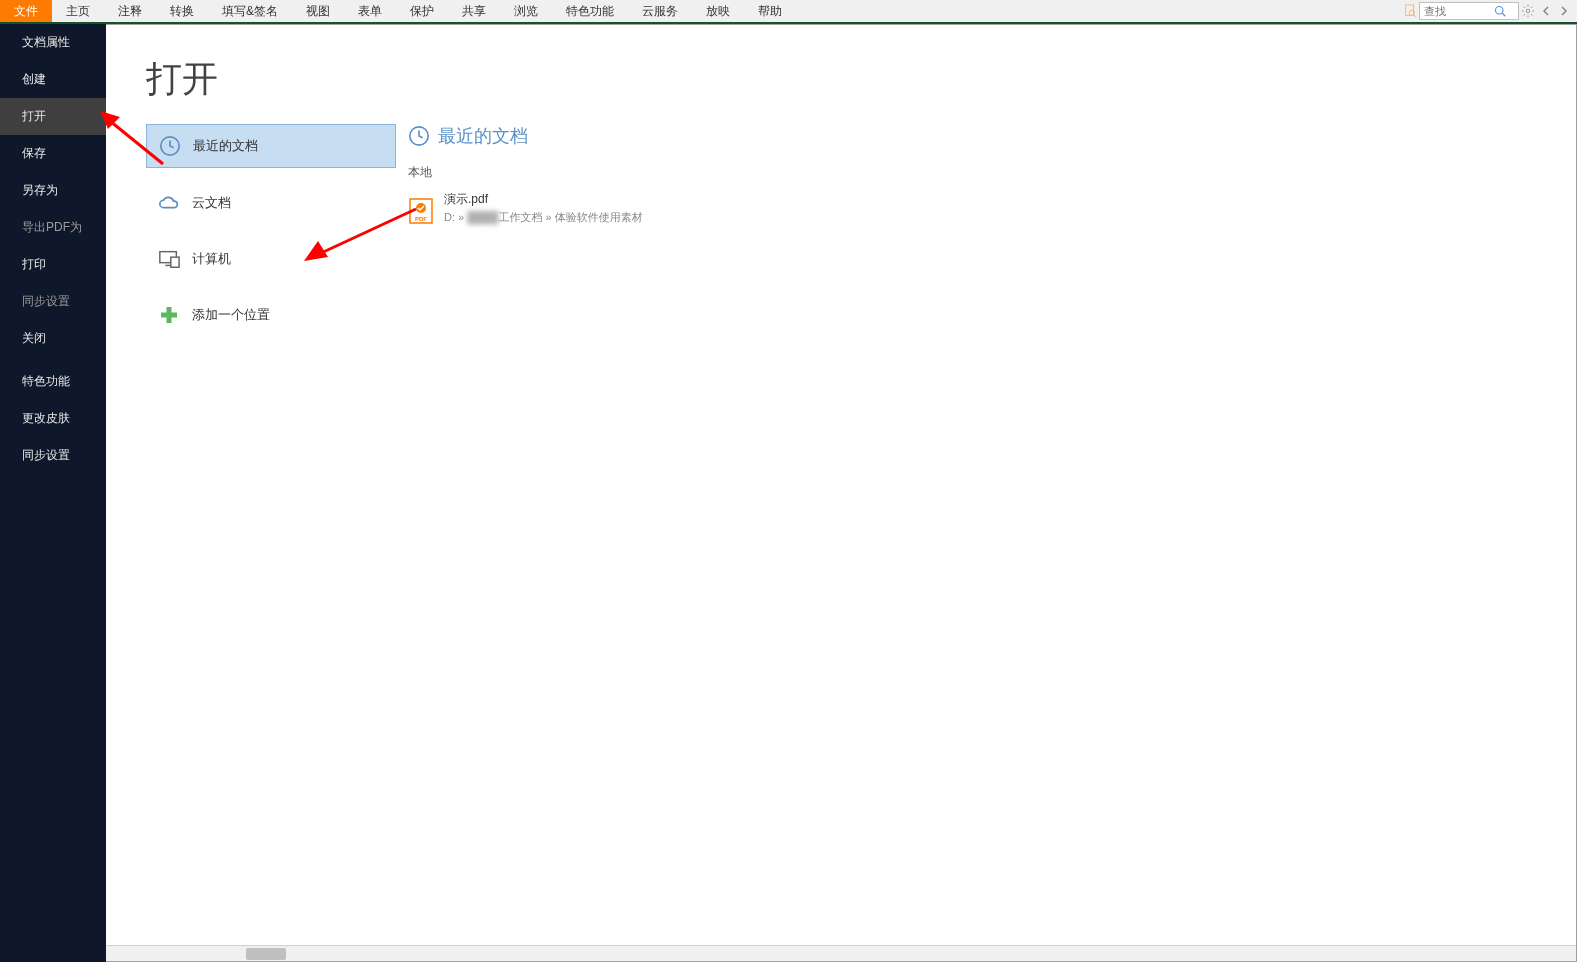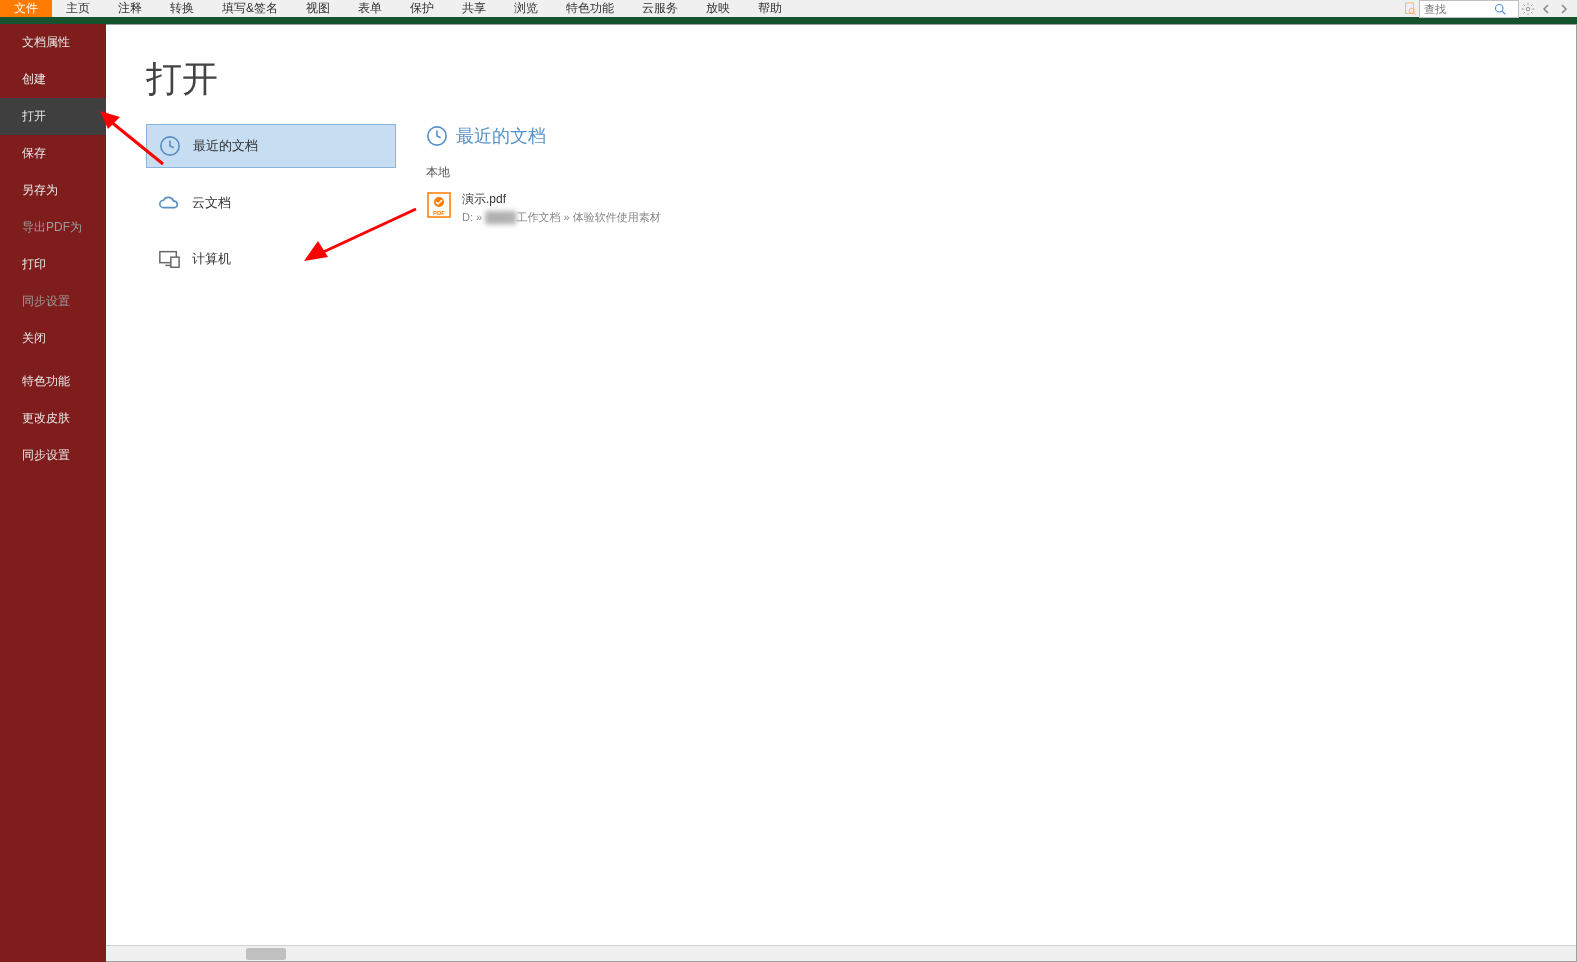--- a/index.html
+++ b/index.html
@@ -3,21 +3,21 @@
   <meta charset="utf-8">
   <style>
     * { margin: 0; padding: 0; box-sizing: border-box; font-family: "Microsoft YaHei", "SimSun", sans-serif; }
     html, body { width: 100%; height: 100%; overflow: hidden; }
     body { background: #fff; }
     
     
     .menubar {
       height: 24px;
       background: #f0f0f0;
-      border-bottom: 7px solid #14532d;
+      border-bottom: 2px solid #14532d;
       display: flex;
       align-items: stretch;
       font-size: 12px;
     }
     .menubar-item {
       padding: 0 14px;
       display: flex;
       align-items: center;
       color: #333;
       cursor: pointer;
@@ -64,21 +64,21 @@
     
     
     .layout {
       display: flex;
       height: calc(100% - 24px);
     }
     
     
     .sidebar {
       width: 106px;
-      background: #7f1d1d;
+      background: #0f172a;
       display: flex;
       flex-direction: column;
     }
     .sidebar-item {
       padding: 10px 0 10px 22px;
       font-size: 12px;
       color: #e8e8e8;
       cursor: pointer;
     }
     .sidebar-item.selected {
@@ -105,21 +105,21 @@
       overflow: hidden;
     }
     .page-title {
       font-size: 36px;
       color: #434343;
       font-weight: 400;
       margin-bottom: 20px;
     }
     .two-col {
       display: flex;
-      gap: 30px;
+      gap: 12px;
     }
     .locations-col {
       width: 250px;
     }
     .location-item {
       display: flex;
       align-items: center;
       gap: 12px;
       padding: 10px 12px;
       font-size: 13px;
@@ -153,20 +153,21 @@
     .recent-group-label {
       font-size: 12px;
       color: #555;
       margin-bottom: 6px;
     }
     .recent-file {
       display: flex;
       gap: 10px;
       padding: 4px 0;
       cursor: pointer;
+      align-items: flex-end;
     }
     .file-icon {
       width: 26px;
       height: 28px;
       flex-shrink: 0;
     }
     .file-info { flex: 1; }
     .file-name {
       font-size: 12px;
       color: #333;
@@ -312,20 +313,28 @@
             <span class="loc-icon">
               <svg width="22" height="20" viewBox="0 0 24 20">
                   <rect x="2" y="2" width="18" height="12" fill="none" stroke="#666" stroke-width="1.6"></rect>
                   <rect x="14" y="8" width="9" height="11" fill="#fff" stroke="#666" stroke-width="1.6"></rect>
                   <line x1="8" y1="17" x2="14" y2="17" stroke="#666" stroke-width="1.6"></line>
                 </svg>
             </span>
             <span>计算机</span>
           </div>
 
+          <div class="location-item">
+            <span class="loc-icon">
+              <svg width="20" height="20" viewBox="0 0 20 20">
+                  <path d="M10 2v16M2 10h16" stroke="#5cb85c" stroke-width="5"></path>
+                </svg>
+            </span>
+            <span>添加一个位置</span>
+          </div>
         </div>
 
         <div class="recent-col">
           <div class="recent-header">
             <svg width="22" height="22" viewBox="0 0 24 24">
                 <circle cx="12" cy="12" r="10" fill="none" stroke="#5891c8" stroke-width="1.8"></circle>
                 <path d="M12 6v6l4 2" fill="none" stroke="#5891c8" stroke-width="1.8"></path>
               </svg>
             <span>最近的文档</span>
           </div>

